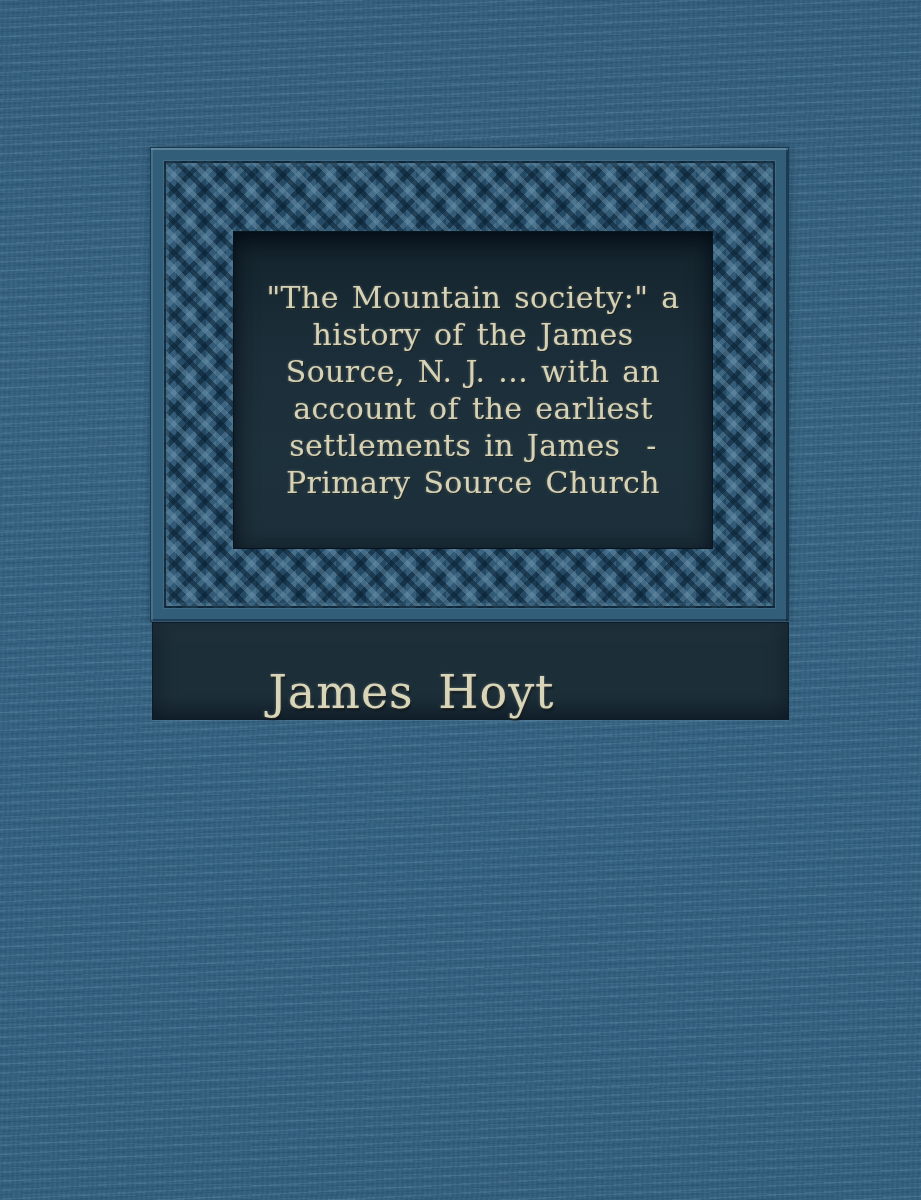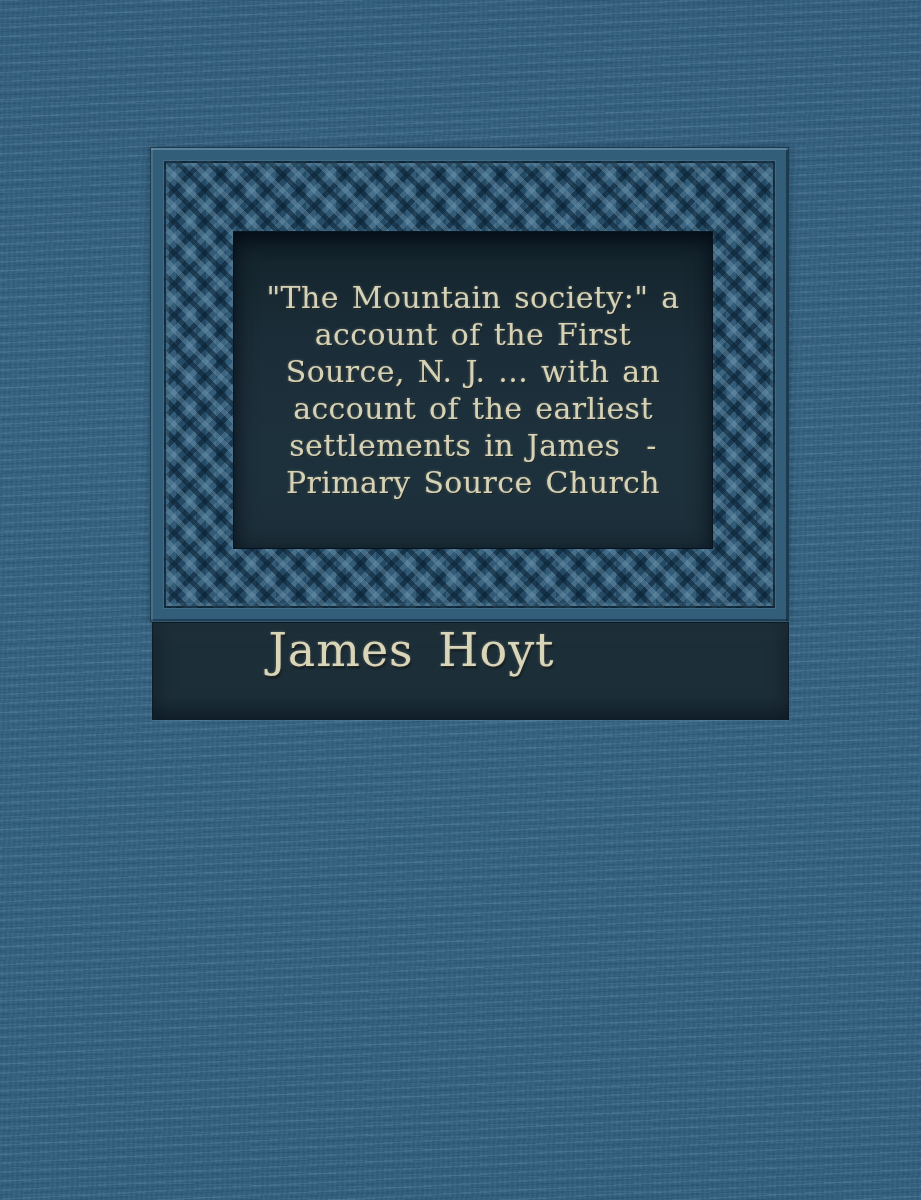--- a/index.html
+++ b/index.html
@@ -93,21 +93,21 @@
     position: absolute;
     left: 152px; top: 622px; width: 635px; height: 96px;
     background: linear-gradient(180deg,
       #243640 0%, #1C2E38 22%, #1C2E38 76%, #152531 100%);
     border: 1px solid rgba(8,24,36,0.8);
     box-shadow:
       0 -1px 0 rgba(110,145,168,0.35),
       0 1px 1px rgba(120,155,178,0.25),
       inset 0 0 22px rgba(0,8,16,0.40);
     display: flex;
-    align-items: flex-start;
+    align-items: flex-end;
     justify-content: center;
   }
   .author {
     position: relative;
     left: -59px;            
     color: #D9D5B8;
     font-size: 46px;
     letter-spacing: 1px;
     word-spacing: 9px;
     white-space: pre;
@@ -119,21 +119,21 @@
 </head>
 <body>
 
 <div class="fabric"></div>
 
 <div class="frame">
   <div class="knot"></div>
   <div class="panel">
     <div class="title">
       <div class="tl">"The Mountain society:" a</div>
-      <div class="tl">account of the First</div>
+      <div class="tl">history of the James</div>
       <div class="tl">Source, N. J. ... with an</div>
       <div class="tl">account of the earliest</div>
       <div class="tl">settlements in James  -</div>
       <div class="tl">Primary Source Church</div>
     </div>
   </div>
 </div>
 
 <div class="band">
   <span class="author">James Hoyt</span>

